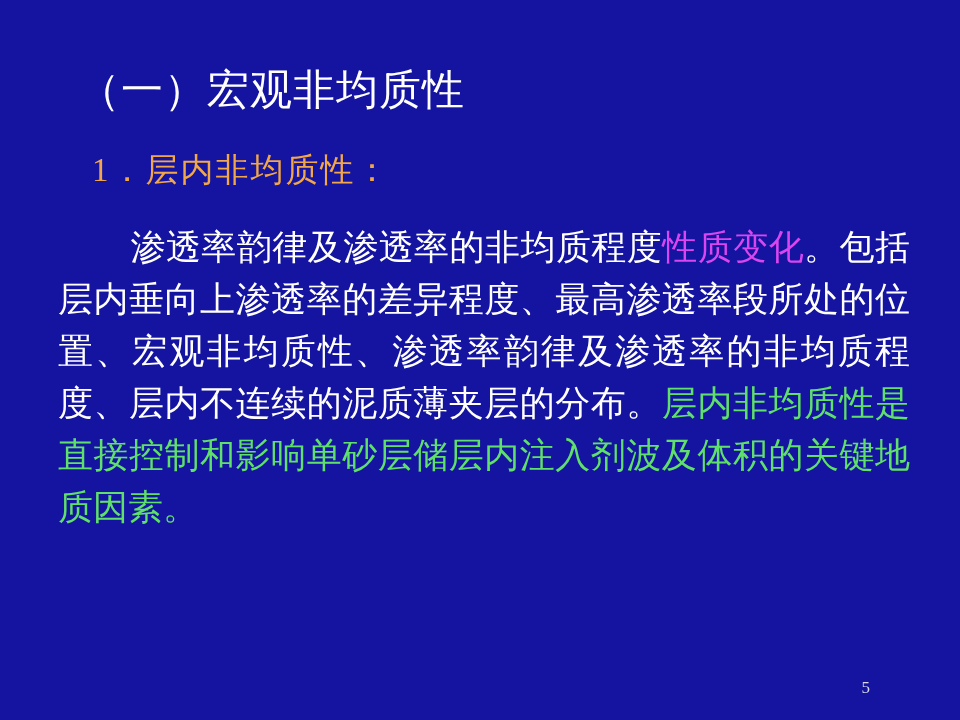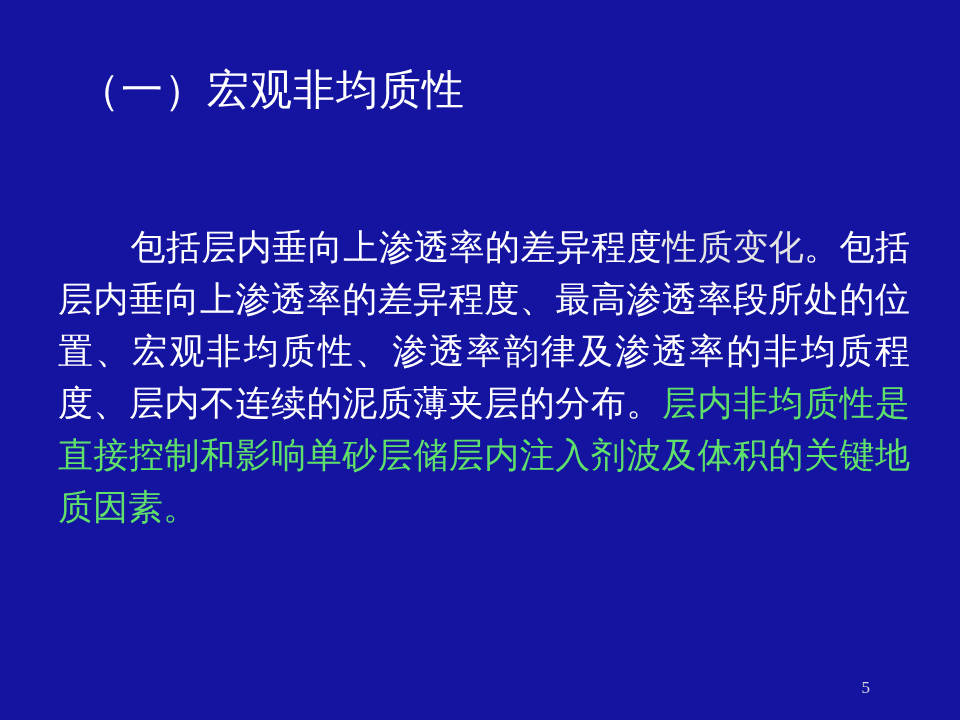--- a/index.html
+++ b/index.html
@@ -48,41 +48,42 @@
     line-height: 52px;
     color: #ffffff;
     text-align: justify;
     text-justify: inter-ideograph;
   }
   .body-text .indent {
     display: inline-block;
     width: 72px;
   }
   .hl-cyan {
-    color: #e5e5e5;
+    color: #d946ef;
   }
   .hl-green {
     color: #5fe06a;
   }
   .page-number {
     position: absolute;
     right: 82px;
     bottom: 22px;
     font-size: 17px;
     color: #d8d8e8;
     font-family: "Liberation Serif", "DejaVu Serif", serif;
   }
 </style>
 </head>
 <body>
 
 <div class="slide">
 
   <div class="title">（一）宏观非均质性</div>
 
+  <div class="subtitle">1．层内非均质性：</div>
 
   <div class="body-text">
-    <span class="indent"></span><span>包括层内垂向上渗透率的差异程度</span><span class="hl-cyan">性质变化</span><span>。包括层内垂向上渗透率的差异程度、最高渗透率段所处的位置、宏观非均质性、渗透率韵律及渗透率的非均质程度、层内不连续的泥质薄夹层的分布。</span><span class="hl-green">层内非均质性是直接控制和影响单砂层储层内注入剂波及体积的关键地质因素。</span>
+    <span class="indent"></span><span>渗透率韵律及渗透率的非均质程度</span><span class="hl-cyan">性质变化</span><span>。包括层内垂向上渗透率的差异程度、最高渗透率段所处的位置、宏观非均质性、渗透率韵律及渗透率的非均质程度、层内不连续的泥质薄夹层的分布。</span><span class="hl-green">层内非均质性是直接控制和影响单砂层储层内注入剂波及体积的关键地质因素。</span>
   </div>
 
   <div class="page-number">5</div>
 
 </div>
 
 </body></html>

